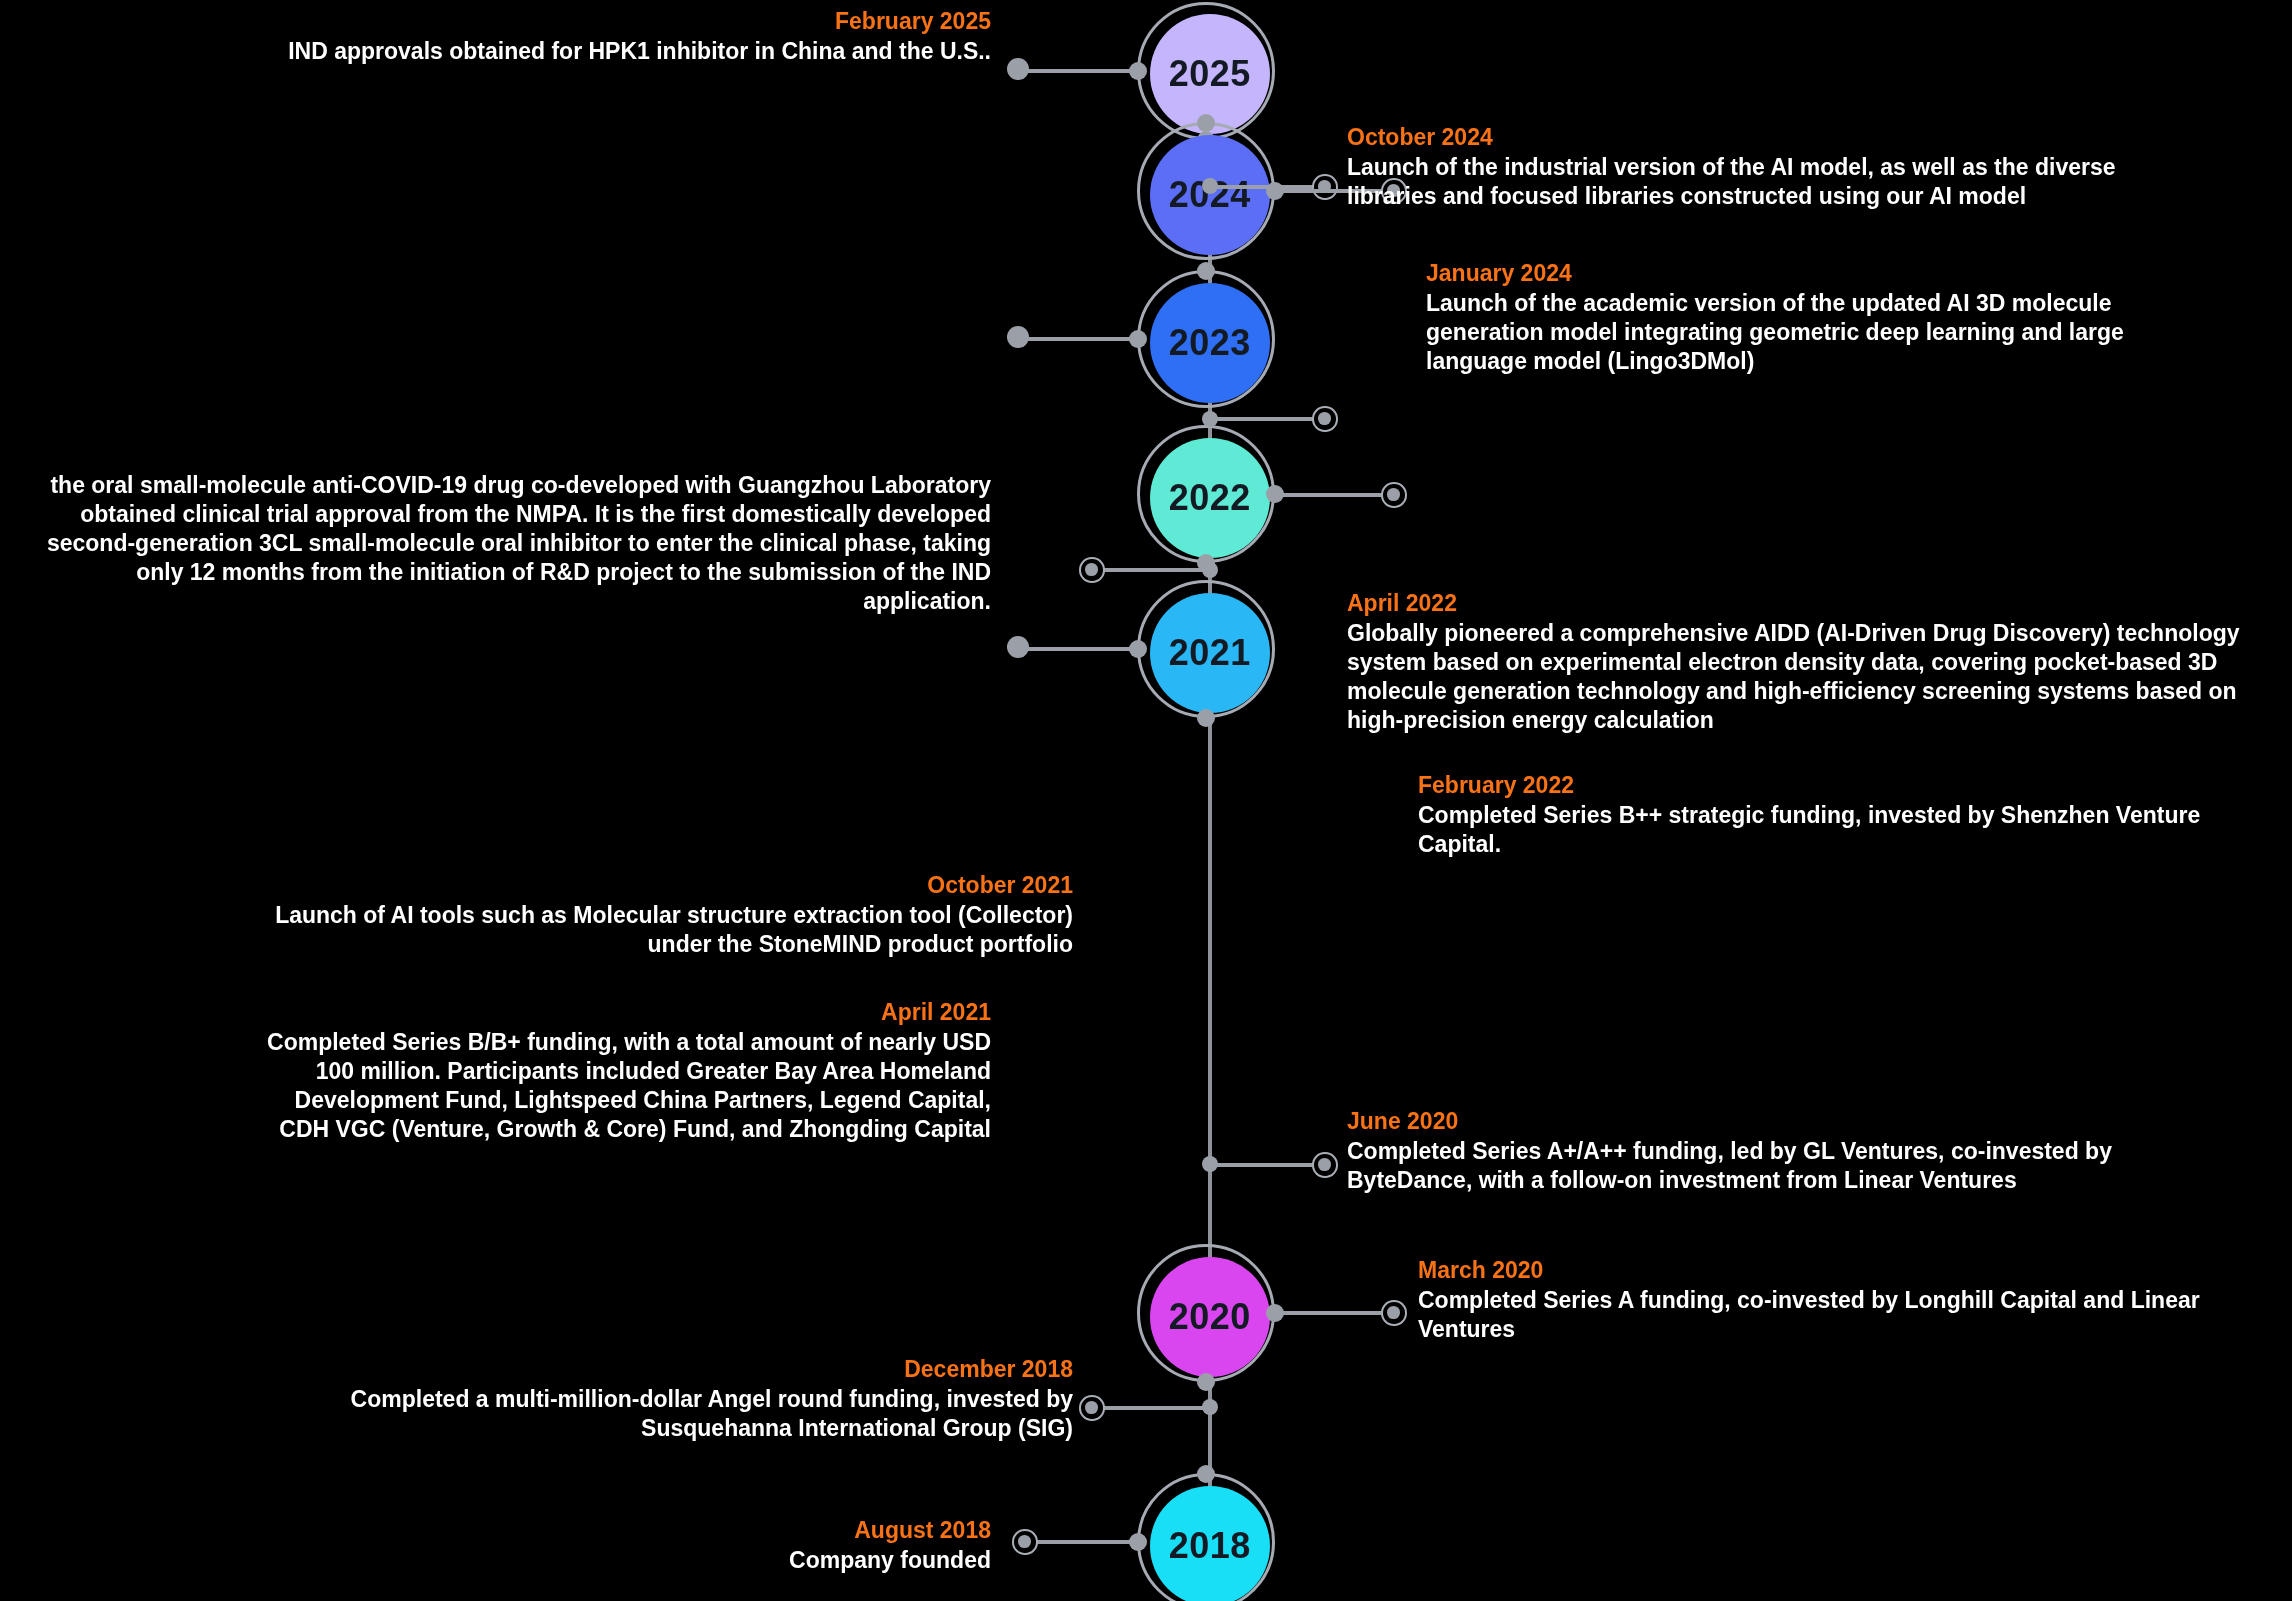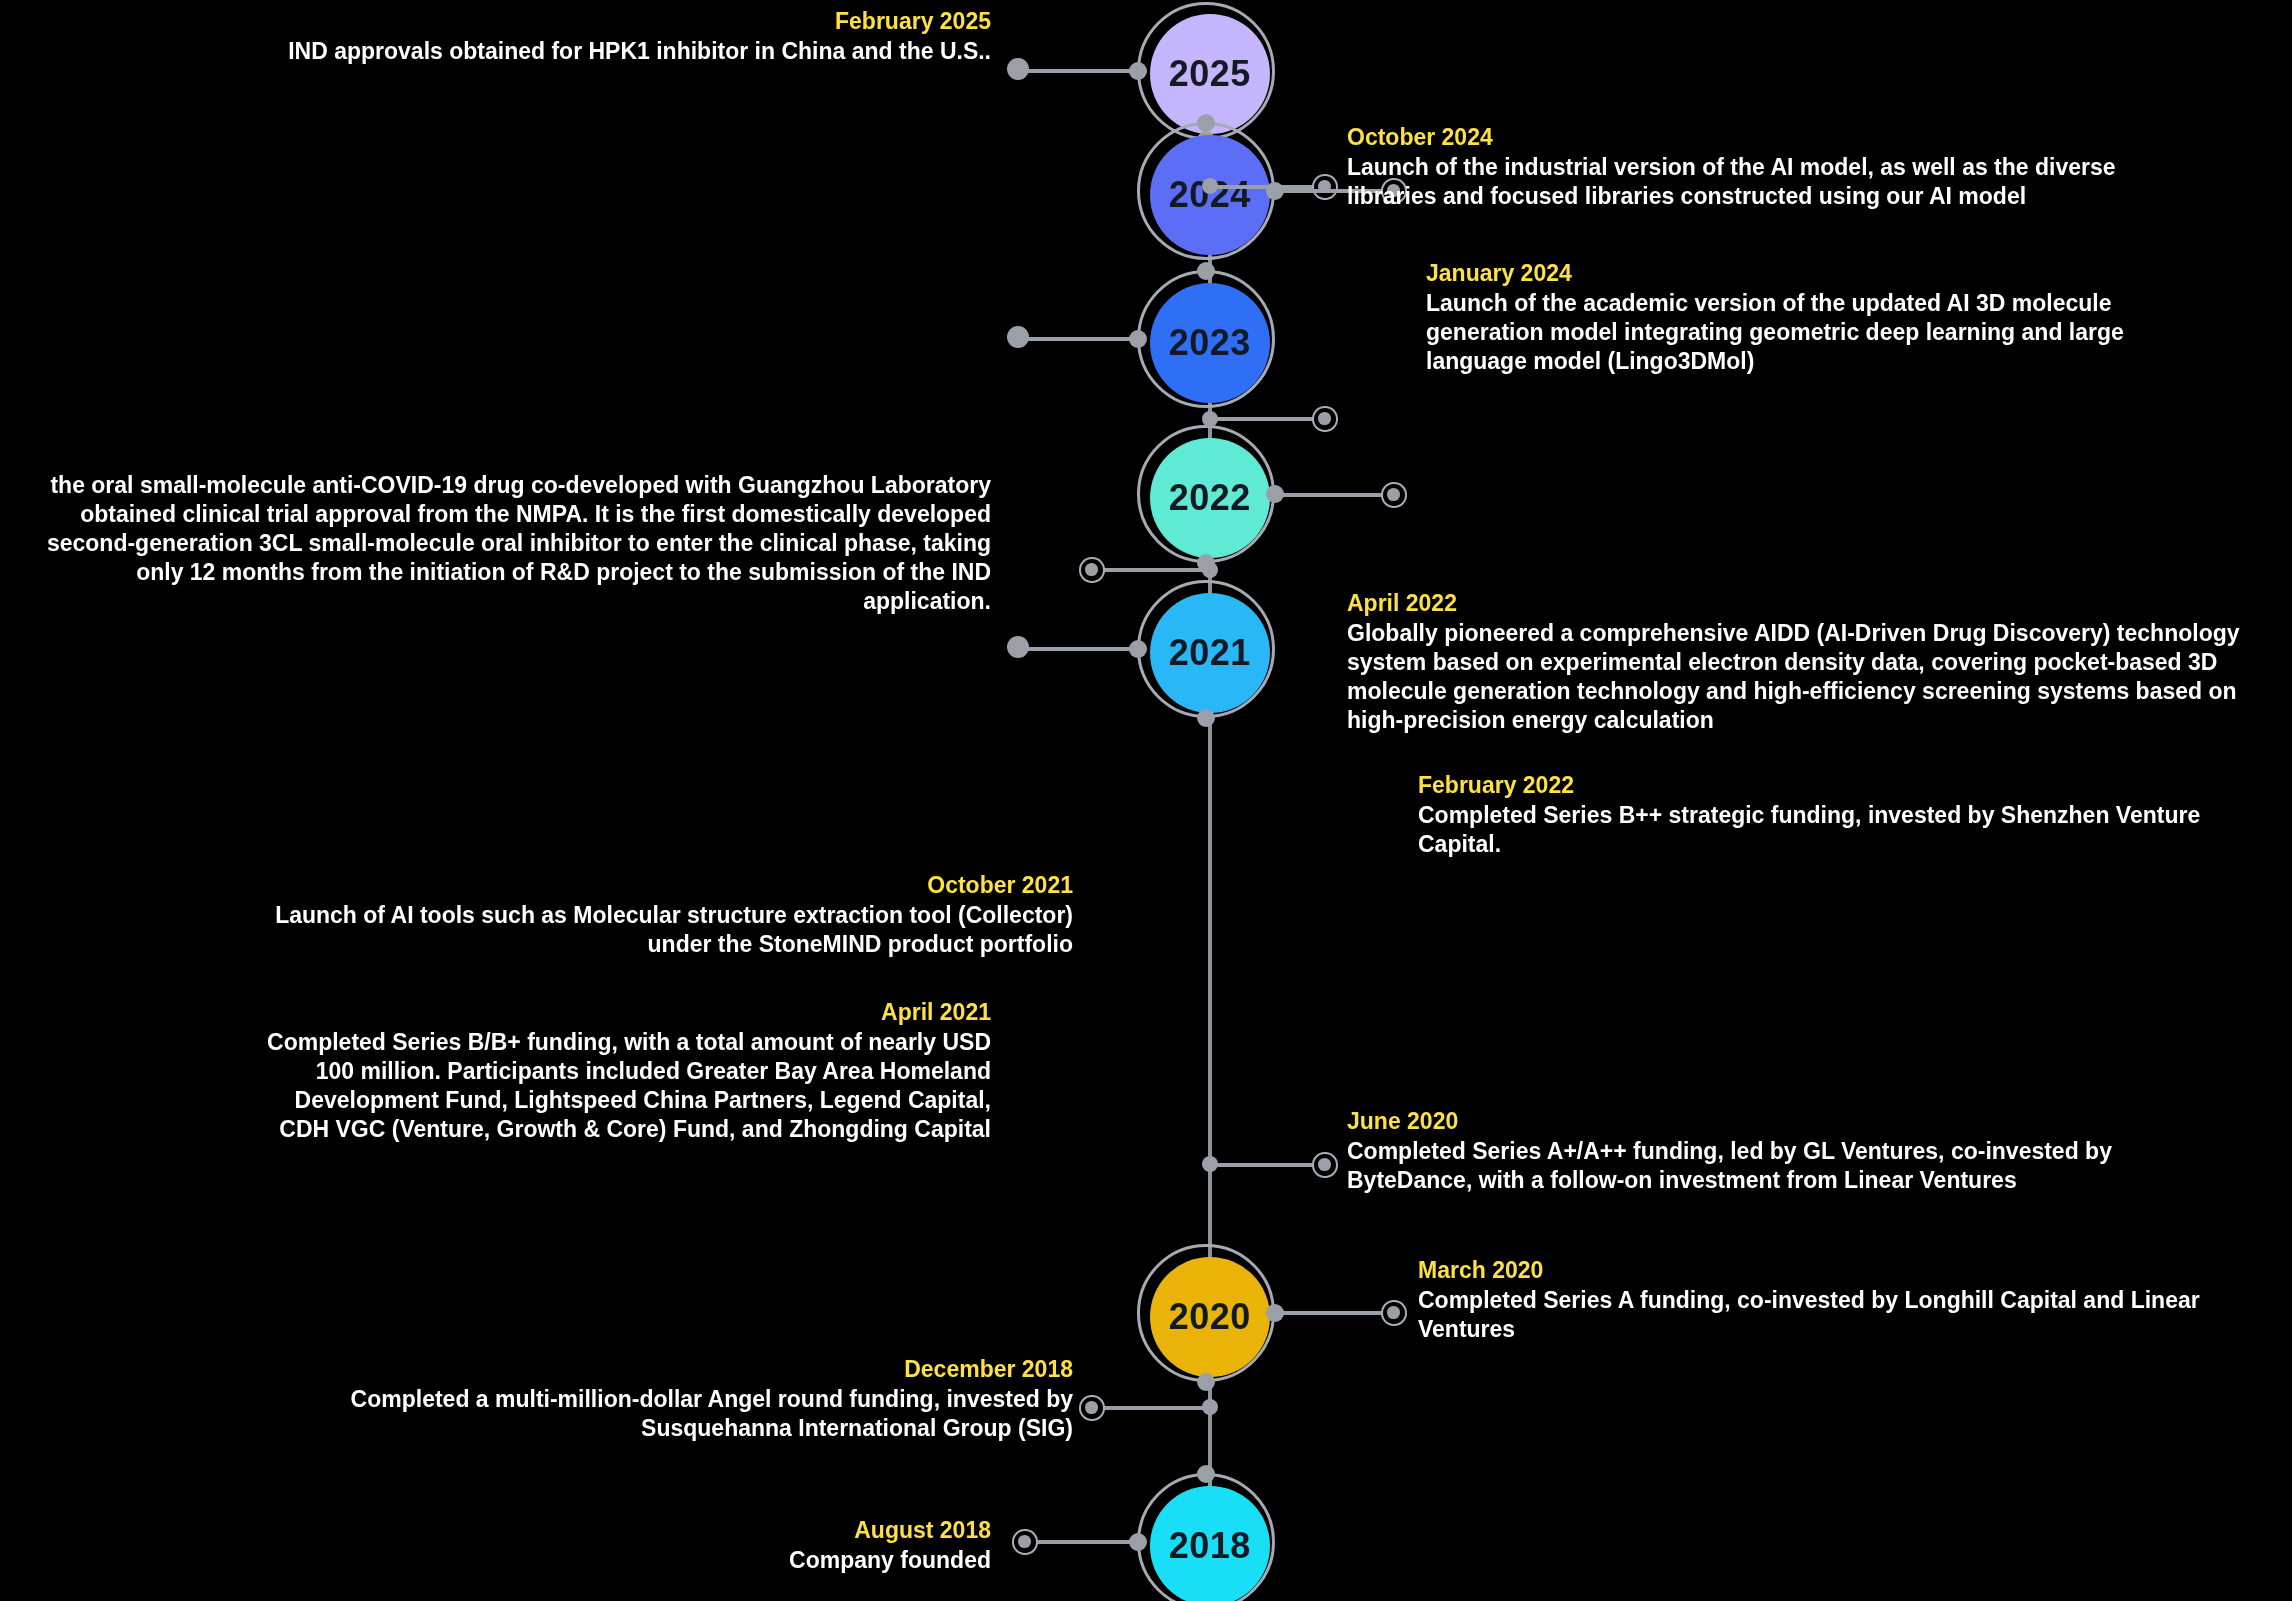--- a/index.html
+++ b/index.html
@@ -48,21 +48,21 @@
   }
   .knob::after{
     content:"";width:12.7px;height:12.7px;border-radius:50%;background:#9ba0a8;
   }
   .knob.plain{border:none;background:#9ba0a8;}
   .knob.plain::after{display:none;}
 
   
   .block{position:absolute;}
   .block .date{
-    font-size:23px;font-weight:700;line-height:1.22;color:#fde047;
+    font-size:23px;font-weight:700;line-height:1.22;color:#f97316;
     margin:0 0 1.8px 0;white-space:nowrap;
   }
   .block .desc{
     font-size:23px;font-weight:700;line-height:1.26;color:#ffffff;
     margin:0;
   }
   .block.right-al{text-align:right;}
   .block.left-al{text-align:left;}
 </style>
 </head>
@@ -112,21 +112,21 @@
     <div class="ring"></div>
     <div class="disc" style="background:#2ab7f5;">
       <span class="yr">2021</span>
     </div>
     <div class="ringdot" style="left:-8.2px;top:60px;"></div>
     <div class="ringdot" style="left:60px;top:129px;"></div>
   </div>
 
   <div class="node" style="left:1137px;top:1244px;">
     <div class="ring"></div>
-    <div class="disc" style="background:#eab308;">
+    <div class="disc" style="background:#d946ef;">
       <span class="yr">2020</span>
     </div>
     <div class="ringdot" style="left:129px;top:60px;"></div>
     <div class="ringdot" style="left:60px;top:129px;"></div>
   </div>
 
   <div class="node" style="left:1137px;top:1473px;">
     <div class="ring"></div>
     <div class="disc" style="background:#18dff5;">
       <span class="yr">2018</span>

